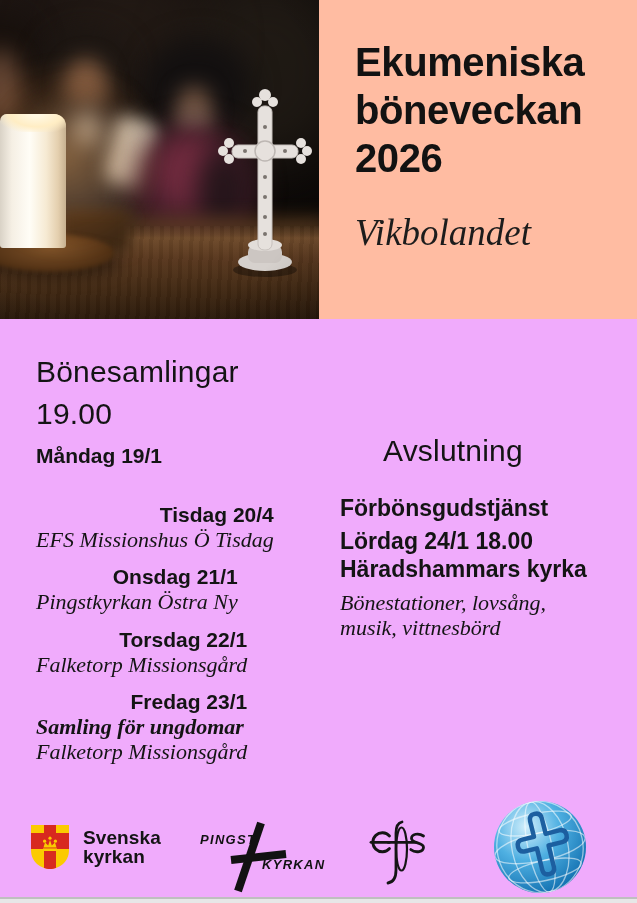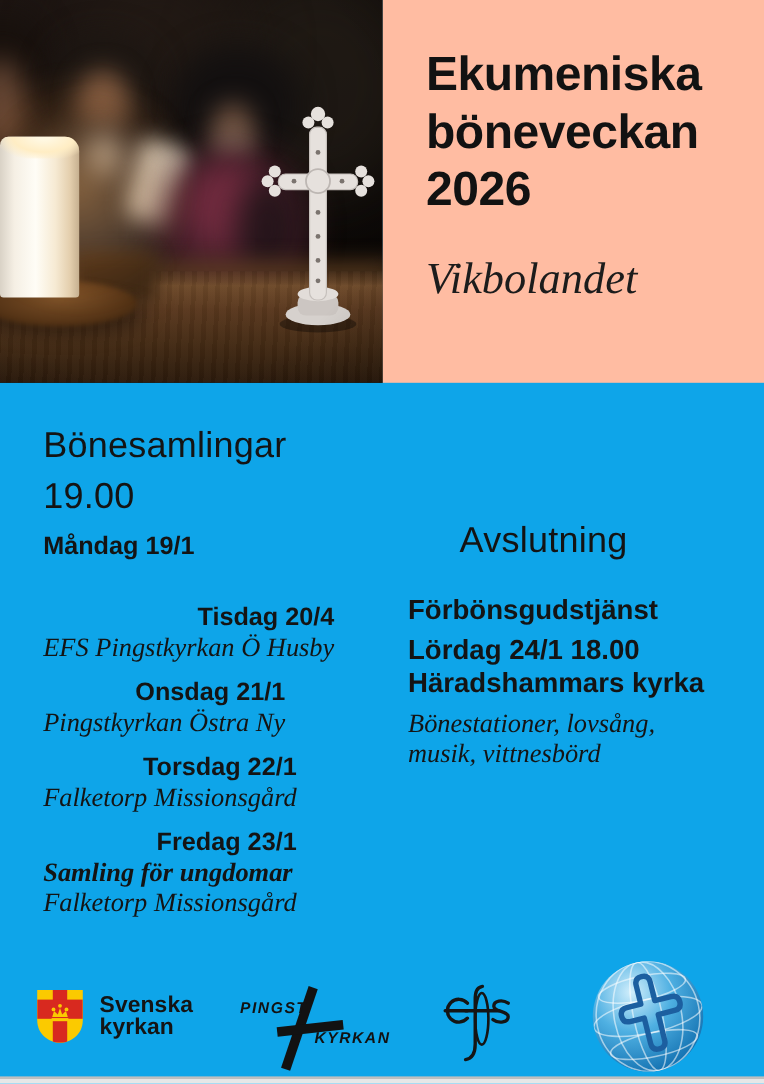--- a/index.html
+++ b/index.html
@@ -1,18 +1,18 @@
 <!DOCTYPE html>
 <html><head>
 <meta charset="utf-8">
 <style>
   html,body { margin:0; padding:0; background:#ffffff; }
   .poster {
     position:relative; width:637px; height:903px; overflow:hidden;
-    background:#0ea5e9; color:#161616;
+    background:#f0abfc; color:#161616;
     font-family:"Liberation Sans", sans-serif;
   }
 
   
   .photo {
     position:absolute; left:0; top:0; width:319px; height:319px; overflow:hidden;
     background:linear-gradient(150deg,#1d1512 0%, #0e0a08 55%, #070605 100%);
   }
   .b { position:absolute; border-radius:50%; }
   .wall1 { left:180px; top:-24px; width:170px; height:190px; background:#262019; filter:blur(26px); opacity:.65; }
@@ -170,21 +170,21 @@
   </div>
 
   <div class="abs h30" style="left:36px; top:355px;">Bönesamlingar</div>
   <div class="abs h30" style="left:36px; top:397px;">19.00</div>
 
   <div class="entry" style="top:444px;">
     <div class="day">Måndag 19/1</div>
   </div>
   <div class="entry" style="top:503px;">
     <div class="day">Tisdag 20/4</div>
-    <div class="venue">EFS Pingstkyrkan Ö Husby</div>
+    <div class="venue">EFS Missionshus Ö Tisdag</div>
   </div>
   <div class="entry" style="top:565px;">
     <div class="day">Onsdag 21/1</div>
     <div class="venue">Pingstkyrkan Östra Ny</div>
   </div>
   <div class="entry" style="top:628px;">
     <div class="day">Torsdag 22/1</div>
     <div class="venue">Falketorp Missionsgård</div>
   </div>
   <div class="entry" style="top:690px;">

